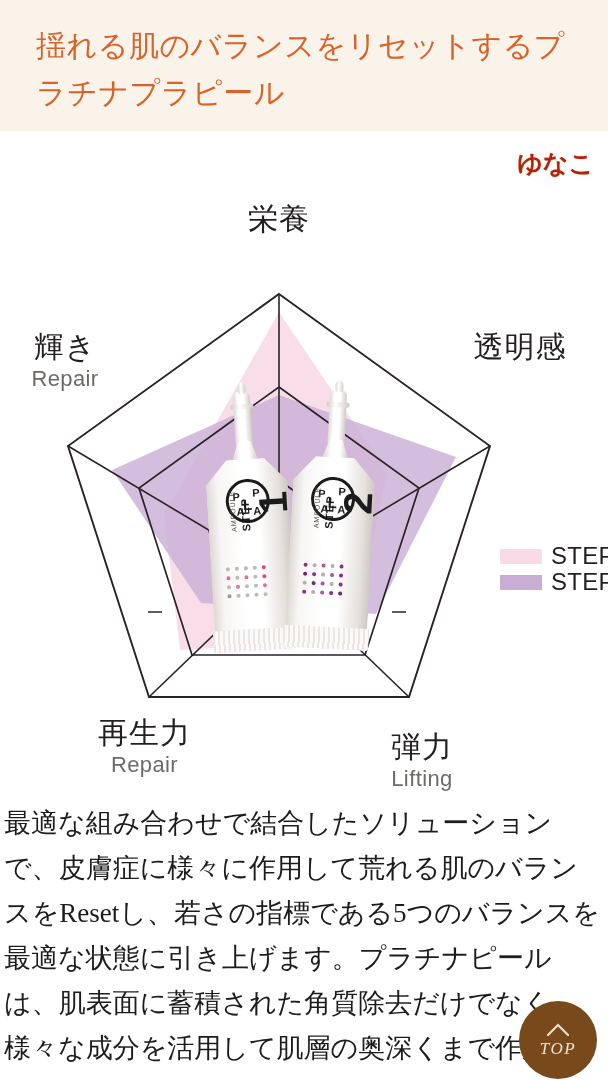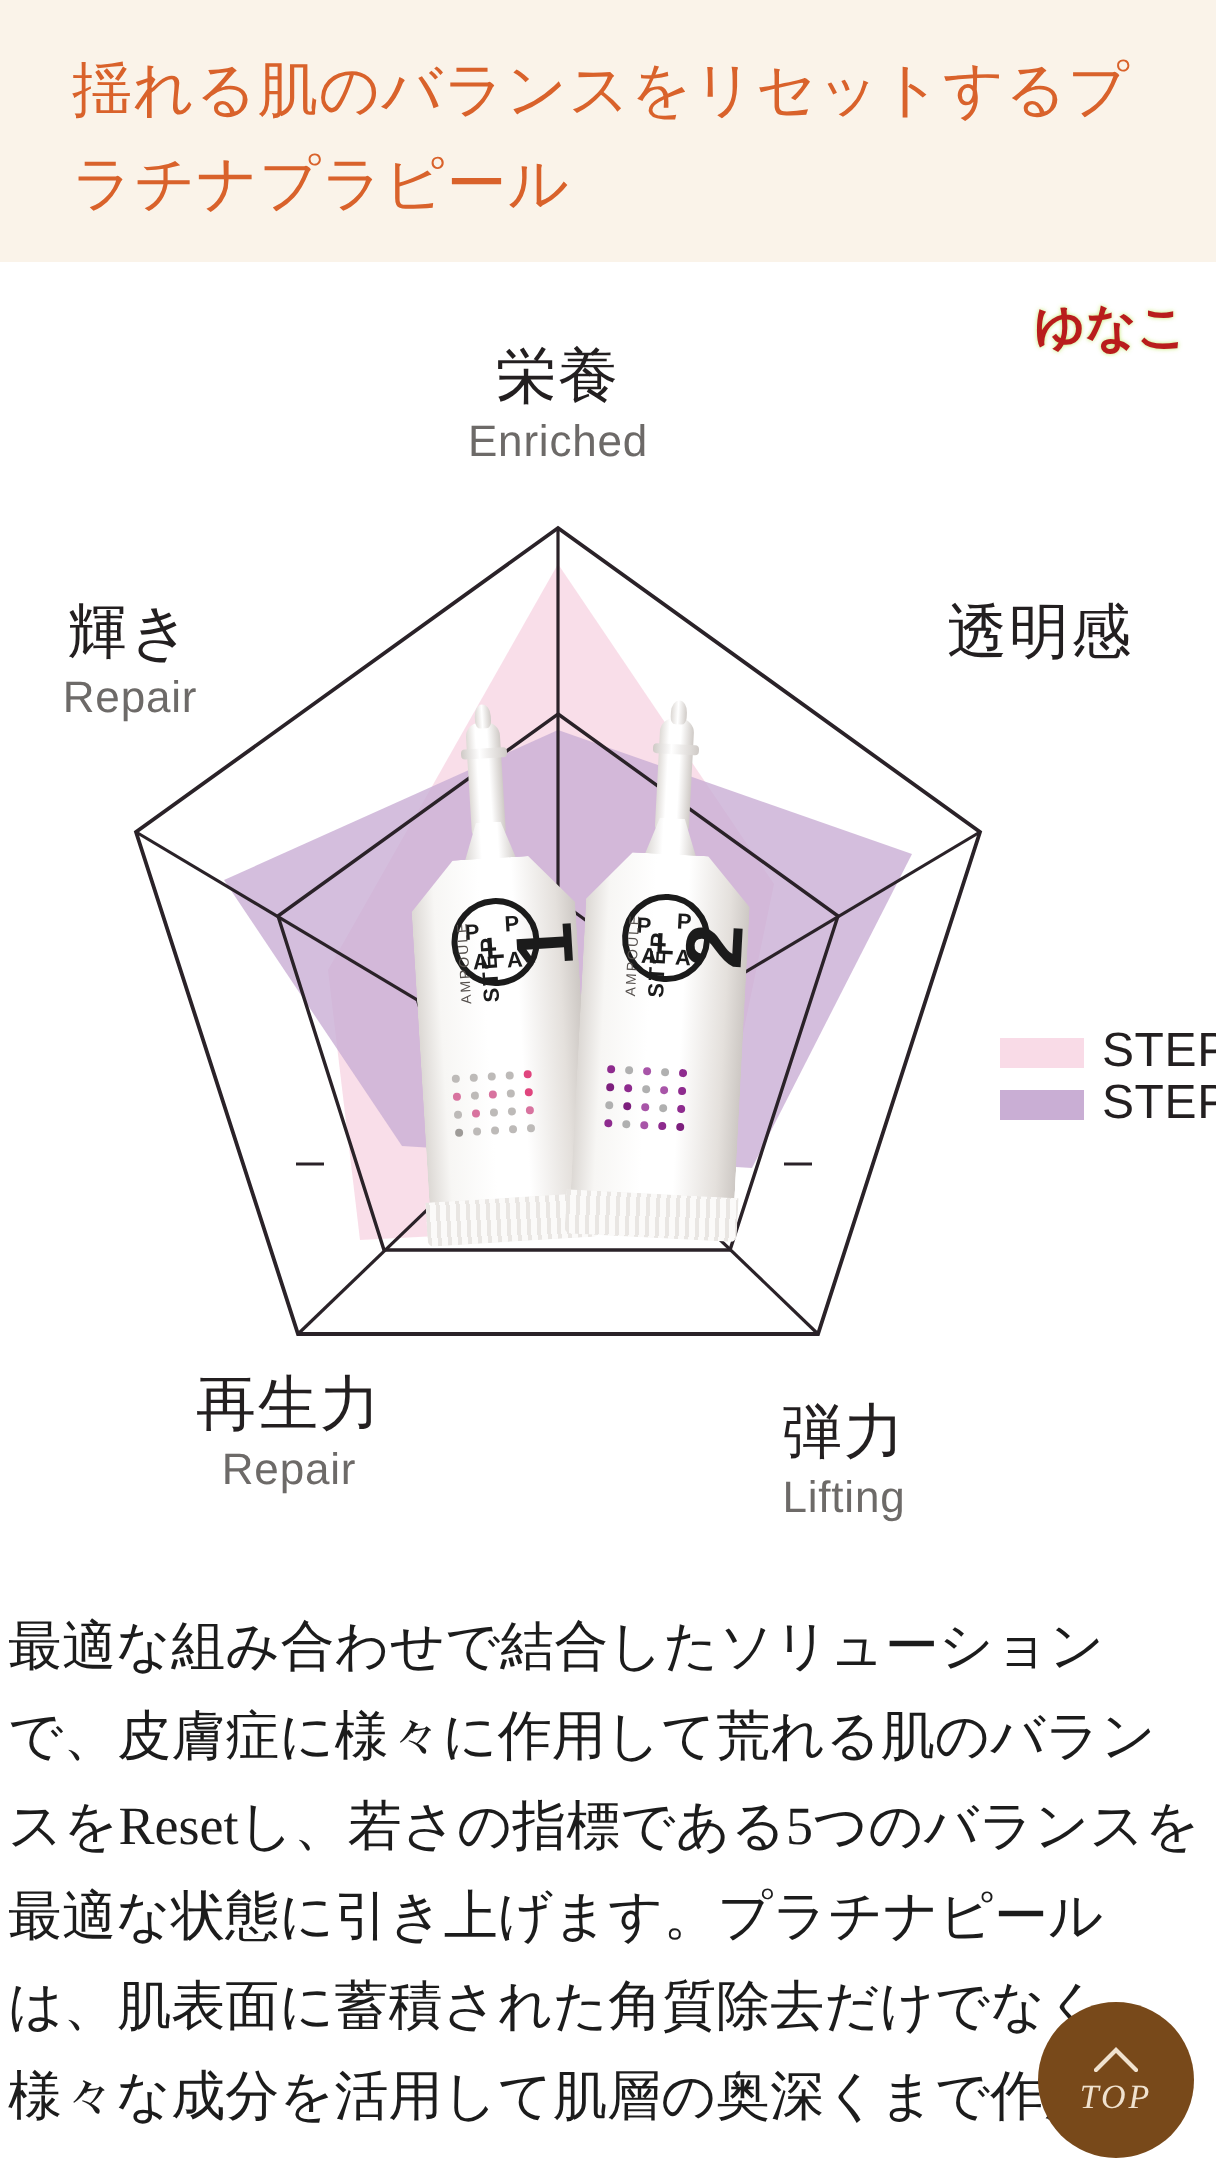--- a/index.html
+++ b/index.html
@@ -29,21 +29,21 @@
   .watermark {
     position: absolute; right: 14px; top: 147px;
     font-family: "Liberation Sans", sans-serif;
     font-size: 25px; font-weight: 700;
     color: #b91c1c;
     text-shadow: 0 0 2px rgba(170,222,46,0.7);
     letter-spacing: 0px;
   }
 
   
-  .chart-area { position: absolute; left: 0; top: 114px; width: 608px; height: 660px; }
+  .chart-area { position: absolute; left: 0; top: 144px; width: 608px; height: 660px; }
   .radar-svg { position: absolute; left: 0; top: 0; }
 
   .axis-label {
     position: absolute; text-align: center;
     font-family: "Liberation Sans", sans-serif;
     color: #231f20;
   }
   .axis-label .ja { display: block; font-size: 30px; line-height: 36px; letter-spacing: 1px; color: #231f20; }
   .axis-label .en { display: block; font-size: 22px; line-height: 27px; color: #6d6a68; letter-spacing: 0.4px; }
 
@@ -195,21 +195,20 @@
       <g stroke="#2a2228" stroke-width="1.5" fill="none">
         <line x1="272" y1="395" x2="286" y2="395"></line>
         <line x1="270" y1="428" x2="284" y2="428"></line>
         <line x1="148" y1="468" x2="162" y2="468"></line>
         <line x1="392" y1="468" x2="406" y2="468"></line>
       </g>
     </svg>
 
     <div class="axis-label lab-enriched">
       <span class="ja">栄養</span>
-      <span class="en">Enriched</span>
     </div>
     <div class="axis-label lab-clarifying">
       <span class="ja">透明感</span>
     </div>
     <div class="axis-label lab-repair">
       <span class="ja">再生力</span>
       <span class="en">Repair</span>
     </div>
     <div class="axis-label lab-lifting">
       <span class="ja">弾力</span>

